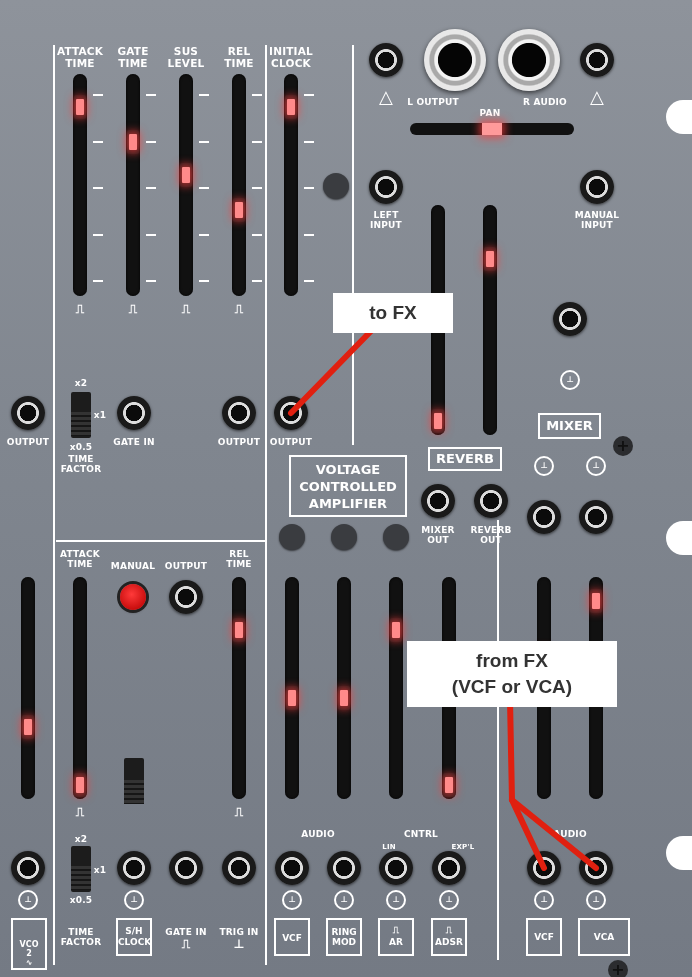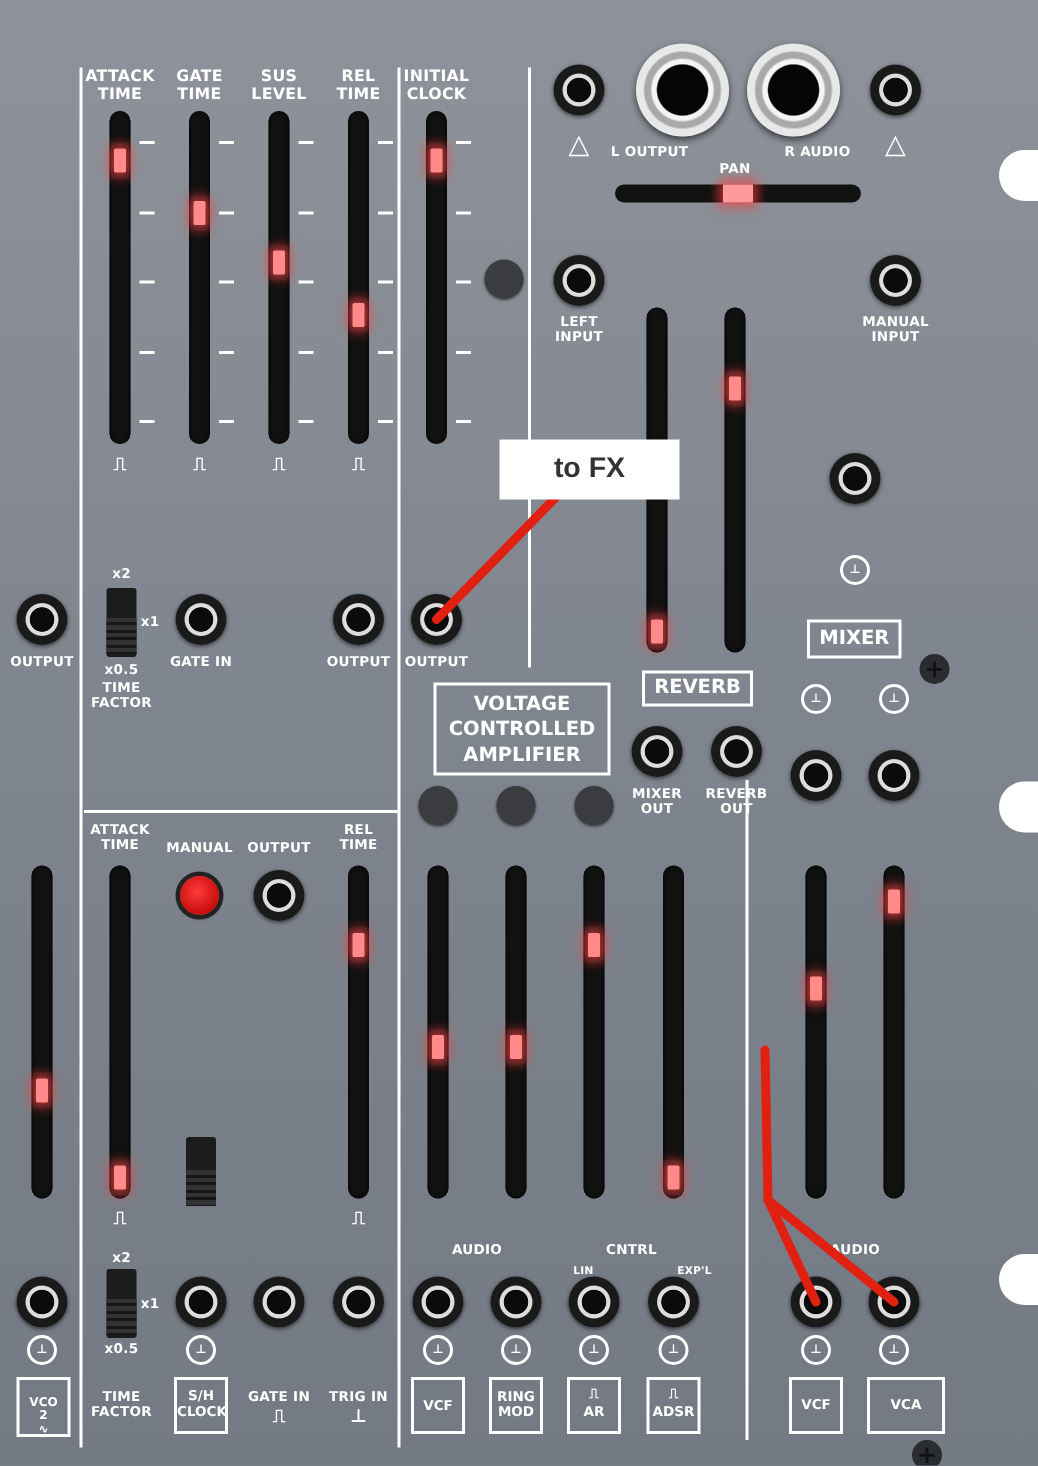--- a/index.html
+++ b/index.html
@@ -116,21 +116,21 @@
   <div class="jack" style="left:239px;top:413px"></div>
   <div class="lbl sm" style="left:239px;top:437px">OUTPUT</div>
 
   <div class="jack" style="left:28px;top:413px"></div>
   <div class="lbl sm" style="left:28px;top:437px">OUTPUT</div>
   <div class="slot" style="left:28px;top:577px;height:222px">
       <div class="cap" style="left: 7px; top: 149.8px;"></div>
     </div>
   <div class="jack" style="left:28px;top:868px"></div>
   <div class="att" style="left:28px;top:900px">⊥</div>
-  <div class="boxlbl" style="left:11px;top:918px;width:36px;height:40px;font-size:8px;line-height:9px;padding-top:10px"><span>VCO
+  <div class="boxlbl" style="left:11px;top:918px;width:36px;height:52px;font-size:8px;line-height:9px;padding-top:20px"><span>VCO
 2</span><br><span>∿</span></div>
 
   <div class="jack" style="left:291px;top:413px"></div>
   <div class="lbl sm" style="left:291px;top:437px">OUTPUT</div>
   <div class="boxlbl" style="left:289px;top:455px;width:118px;height:62px;font-size:13px;line-height:17px;padding-top:4px"><span>VOLTAGE
 CONTROLLED
 AMPLIFIER</span></div>
   <div class="knob" style="left:292px;top:537px"></div>
   <div class="knob" style="left:344px;top:537px"></div>
   <div class="knob" style="left:396px;top:537px"></div>
@@ -269,13 +269,14 @@
   <div class="hole" style="top:100px"></div>
   <div class="hole" style="top:521px"></div>
   <div class="hole" style="top:836px"></div>
 
   <svg class="overlay" width="692" height="977">
     <line x1="291" y1="413" x2="372" y2="330" stroke-width="6" stroke-linecap="round" id="cable1" stroke="#e02010"></line>
     <polyline points="510,700 512,800 544,868" fill="none" stroke-width="6" stroke-linecap="round" id="cable2" stroke="#e02010"></polyline>
     <line x1="512" y1="800" x2="596" y2="868" stroke-width="6" stroke-linecap="round" id="cable3" stroke="#e02010"></line>
   </svg>
   <div class="callout" style="left:333px;top:293px;width:120px;height:40px;font-size:19px;line-height:40px"><span>to FX</span></div>
+  <div class="callout" style="left:407px;top:641px;width:210px;height:66px;font-size:19px;line-height:26px;padding-top:7px;box-sizing:border-box"><span>from FX</span><br><span>(VCF or VCA)</span></div>
 </div>
 
 </body></html>

